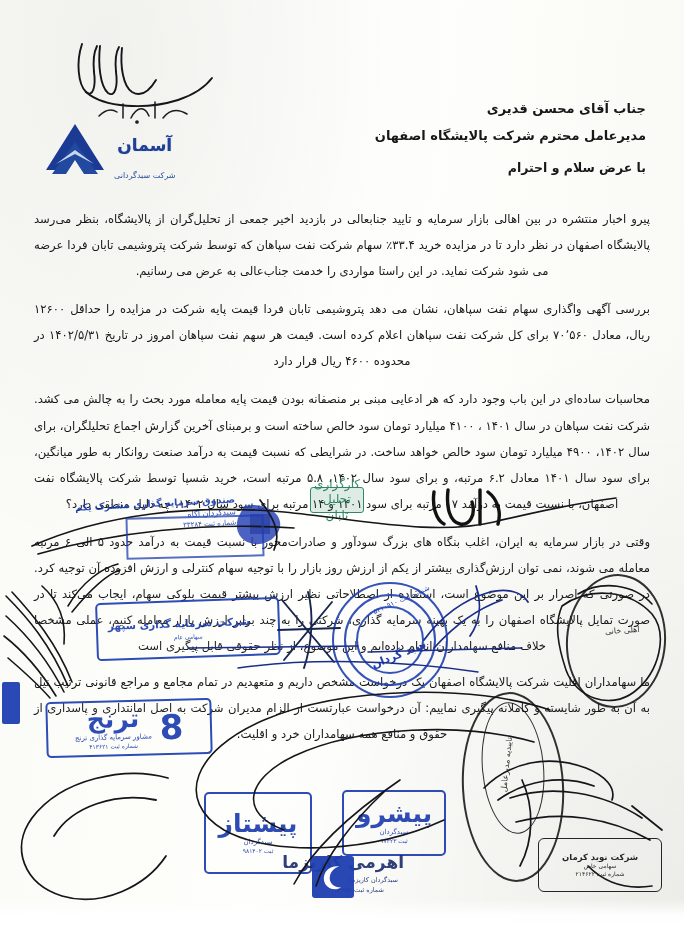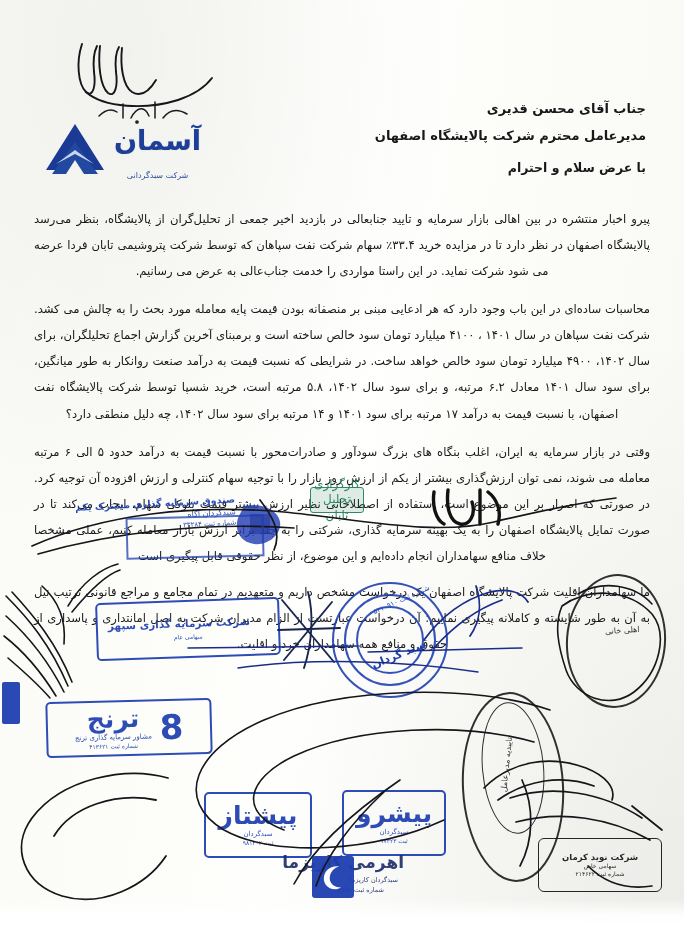--- a/index.html
+++ b/index.html
@@ -39,21 +39,21 @@
     position:absolute;left:55px;top:60px;width:110px;height:30px;
   }
   .lh-brand{
     position:absolute;left:6px;top:84px;
     display:flex;align-items:flex-end;gap:6px;
   }
   .lh-brand-text{
     display:flex;flex-direction:column;align-items:center;line-height:1;
   }
   .lh-name{
-    font-size:27px;font-weight:bold;color:#1d3f96;
+    font-size:17px;font-weight:bold;color:#1d3f96;
     letter-spacing:-0.5px;
     font-family:"DejaVu Sans",sans-serif;
     text-shadow:0 0 1px rgba(29,63,150,0.35);
   }
   .lh-tag{
     font-size:8px;color:#2a4fa0;margin-top:18px;letter-spacing:0px;
     white-space:nowrap;
   }
   .lh-mark{width:66px;height:60px;}
 
@@ -172,20 +172,21 @@
   </div>
 
   <div class="addressee">
     <div>جناب آقای محسن قدیری</div>
     <div>مدیرعامل محترم شرکت پالایشگاه اصفهان</div>
   </div>
   <div class="salutation">با عرض سلام و احترام</div>
 
   <div class="body-wrap">
     <p class="para">پیرو اخبار منتشره در بین اهالی بازار سرمایه و تایید جنابعالی در بازدید اخیر جمعی از تحلیل‌گران از پالایشگاه، بنظر می‌رسد پالایشگاه اصفهان در نظر دارد تا در مزایده خرید ۳۳.۴٪ سهام شرکت نفت سپاهان که توسط شرکت پتروشیمی تابان فردا عرضه می شود شرکت نماید. در این راستا مواردی را خدمت جناب‌عالی به عرض می رسانیم.</p>
+    <p class="para">بررسی آگهی واگذاری سهام نفت سپاهان، نشان می دهد پتروشیمی تابان فردا قیمت پایه شرکت در مزایده را حداقل ۱۲۶۰۰ ریال، معادل ۷۰٬۵۶۰ برای کل شرکت نفت سپاهان اعلام کرده است. قیمت هر سهم نفت سپاهان امروز در تاریخ ۱۴۰۲/۵/۳۱ در محدوده ۴۶۰۰ ریال قرار دارد</p>
     <p class="para">محاسبات ساده‌ای در این باب وجود دارد که هر ادعایی مبنی بر منصفانه بودن قیمت پایه معامله مورد بحث را به چالش می کشد. شرکت نفت سپاهان در سال ۱۴۰۱ ، ۴۱۰۰ میلیارد تومان سود خالص ساخته است و برمبنای آخرین گزارش اجماع تحلیلگران، برای سال ۱۴۰۲، ۴۹۰۰ میلیارد تومان سود خالص خواهد ساخت. در شرایطی که نسبت قیمت به درآمد صنعت روانکار به طور میانگین، برای سود سال ۱۴۰۱ معادل ۶.۲ مرتبه، و برای سود سال ۱۴۰۲، ۵.۸ مرتبه است، خرید شسپا توسط شرکت پالایشگاه نفت اصفهان، با نسبت قیمت به درآمد ۱۷ مرتبه برای سود ۱۴۰۱ و ۱۴ مرتبه برای سود سال ۱۴۰۲، چه دلیل منطقی دارد؟</p>
     <p class="para tight">وقتی در بازار سرمایه به ایران، اغلب بنگاه های بزرگ سودآور و صادرات‌محور با نسبت قیمت به درآمد حدود ۵ الی ۶ مرتبه معامله می شوند، نمی توان ارزش‌گذاری بیشتر از یکم از ارزش روز بازار را با توجیه سهام کنترلی و ارزش افزوده آن توجیه کرد. در صورتی که اصرار بر این موضوع است، استفاده از اصطلاحاتی نظیر ارزش بیشتر قیمت بلوکی سهام، ایجاب می‌کند تا در صورت تمایل پالایشگاه اصفهان را به یک بهینه سرمایه گذاری، شرکتی را به چند برابر ارزش بازار معامله کنیم، عملی مشخصا خلاف منافع سهامداران انجام داده‌ایم و این موضوع، از نظر حقوقی قابل پیگیری است</p>
     <p class="para">ما سهامداران اقلیت شرکت پالایشگاه اصفهان یک درخواست مشخص داریم و متعهدیم در تمام مجامع و مراجع قانونی ترتیب نیل به آن به طور شایسته و کاملانه پیگیری نماییم: آن درخواست عبارتست از الزام مدیران شرکت به اصل امانتداری و پاسداری از حقوق و منافع همه سهامداران خرد و اقلیت.</p>
   </div>
 
   <div class="ink">
 
     <svg class="sig" style="right:168px;top:484px;width:92px;height:46px;" viewBox="0 0 92 46">
       <g fill="none" stroke="#121212" stroke-width="3.4" stroke-linecap="round">
         <path d="M10 8 C8 22 12 36 20 40"></path>
@@ -272,21 +273,21 @@
     <div class="stamp-rect" style="right:472px;top:700px;width:166px;height:56px;transform:rotate(-1.5deg);flex-direction:row-reverse;gap:8px;padding:0 8px;">
       <div style="display:flex;flex-direction:column;align-items:center;">
         <span class="big">ترنج</span>
         <span class="sm">مشاور سرمایه گذاری ترنج</span>
         <span class="xs">شماره ثبت ۴۱۳۶۲۱</span>
       </div>
       <span style="font-size:34px;font-weight:bold;line-height:1;">8</span>
     </div>
 
 
-    <div class="stamp-rect" style="right:372px;top:792px;width:108px;height:66px;">
+    <div class="stamp-rect" style="right:372px;top:792px;width:108px;height:82px;">
       <span class="big" style="font-size:25px;">پیشتاز</span>
       <span class="sm">سبدگردان</span>
       <span class="xs">ثبت ۹۸۱۴۰۲</span>
     </div>
 
     <div class="stamp-rect" style="right:238px;top:790px;width:104px;height:66px;">
       <span class="big" style="font-size:25px;">پیشرو</span>
       <span class="sm">سبدگردان</span>
       <span class="xs">ثبت ۹۷۳۲۳</span>
     </div>

